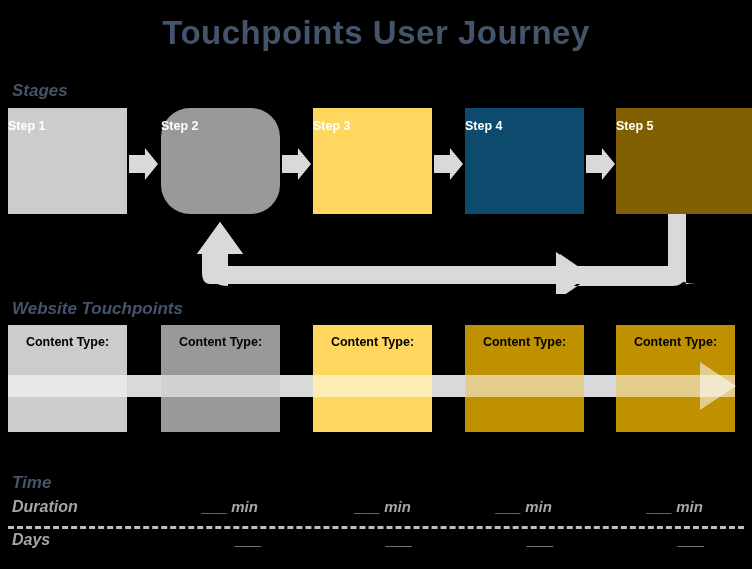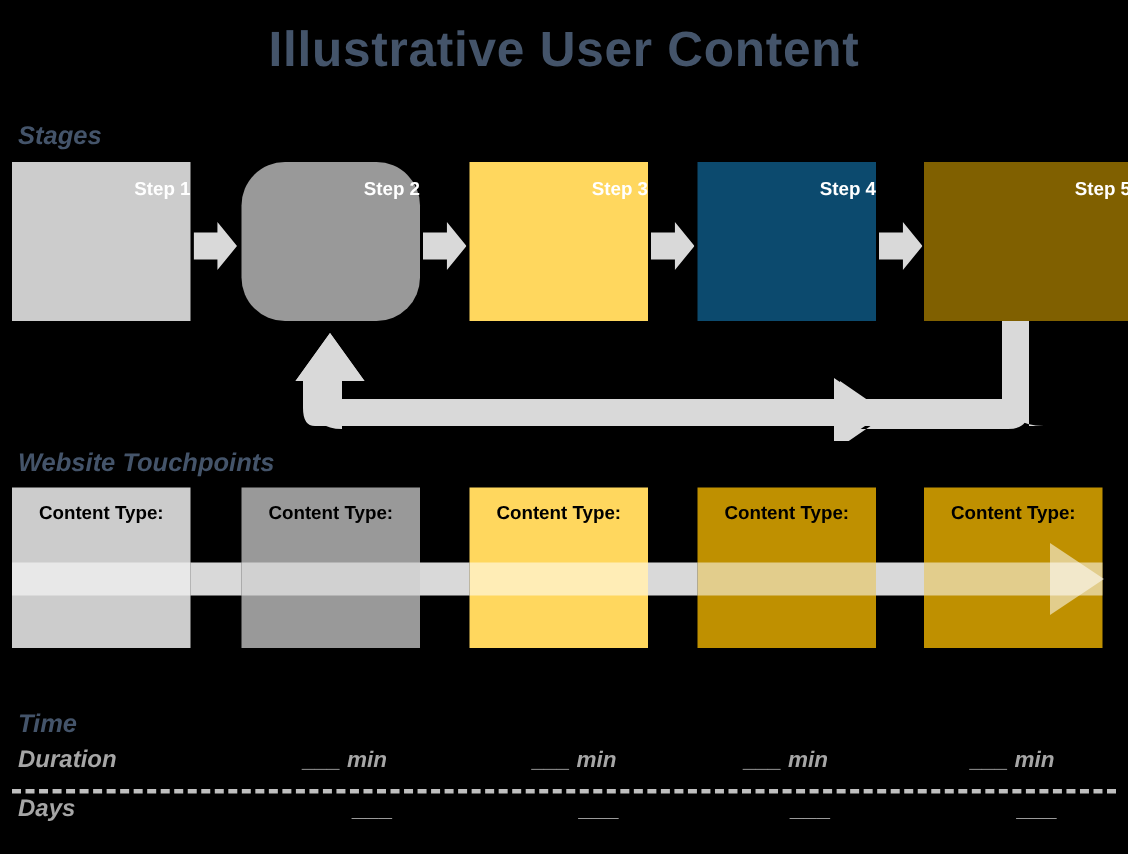--- a/index.html
+++ b/index.html
@@ -23,21 +23,21 @@
   }
   #label-stages{left:12px;top:81px;font-size:17px;}
   #label-touchpoints{left:12px;top:299px;font-size:17px;}
   #label-time{left:12px;top:473px;font-size:17px;}
 
   
   #stages-row{left:0;top:108px;width:752px;height:106px;}
   .step-box{
     position:absolute;top:0;height:106px;
     color:#FFFFFF;font-size:12.5px;font-weight:bold;
-    text-align:right;padding-top:11px;box-sizing:border-box;
+    text-align:left;padding-top:11px;box-sizing:border-box;
   }
   .chev{
     position:absolute;top:40px;width:29px;height:32px;
     background:#D9D9D9;
     clip-path:polygon(0% 22%,55% 22%,55% 0%,100% 50%,55% 100%,55% 78%,0% 78%);
   }
 
   
   #loop{left:0;top:214px;width:752px;height:80px;}
 
@@ -79,21 +79,21 @@
     color:#A6A6A6;font-size:16px;text-align:right;width:80px;
   }
   #dashed-line{
     position:absolute;left:8px;top:28px;width:736px;height:0;
     border-top:3px dashed #BFBFBF;
   }
 </style>
 </head>
 <body>
 
-<div class="stage" id="title">Illustrative User Content</div>
+<div class="stage" id="title">Touchpoints User Journey</div>
 
 <div class="stage section-label" id="label-stages">Stages</div>
 
 <div class="stage" id="stages-row">
   <div class="step-box" style="left:8px;width:119px;background:#CCCCCC;">Step 1</div>
   <div class="step-box" style="left:161px;width:119px;background:#999999;border-radius:29px;">Step 2</div>
   <div class="step-box" style="left:313px;width:119px;background:#FFD75E;">Step 3</div>
   <div class="step-box" style="left:465px;width:119px;background:#0c4a6e;">Step 4</div>
   <div class="step-box" style="left:616px;width:138px;background:#806000;">Step 5</div>
 

